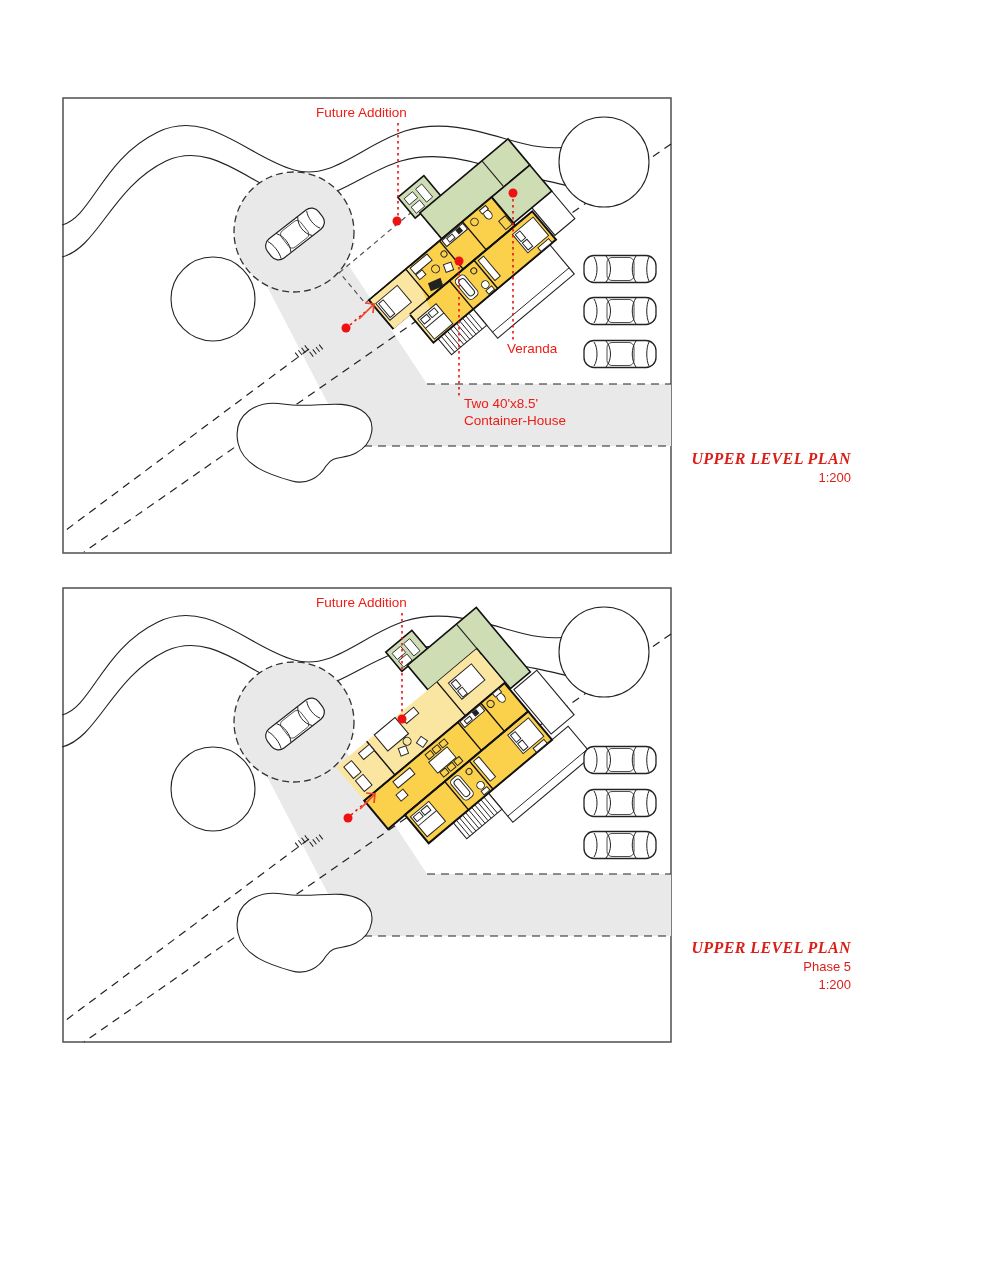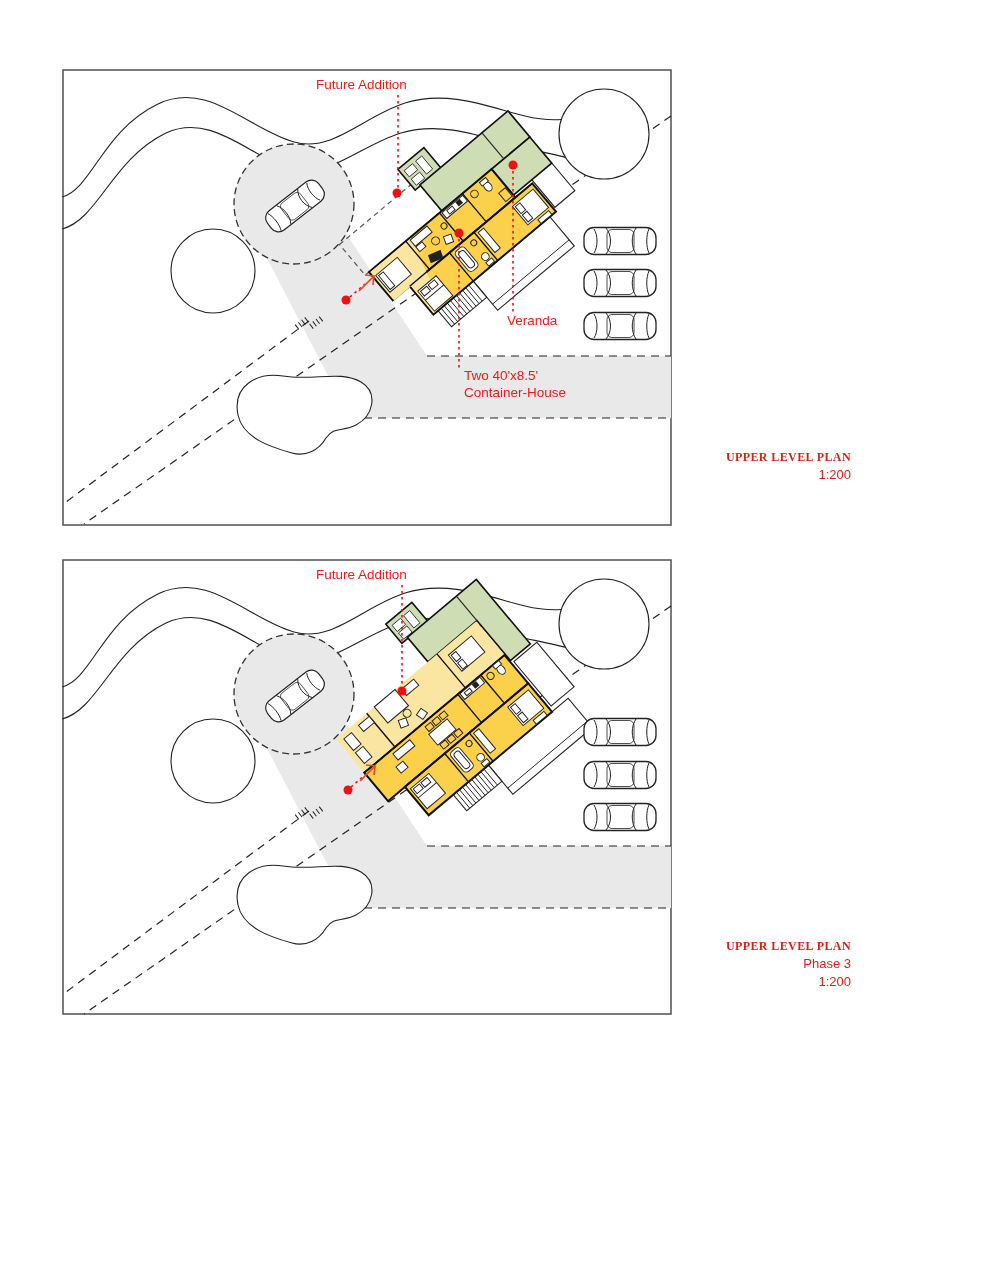--- a/index.html
+++ b/index.html
@@ -1,17 +1,17 @@
 <!DOCTYPE html>
 <html><head>
 <meta charset="utf-8">
 <style>
   html,body{margin:0;padding:0;background:#fff;}
   body{width:987px;height:1276px;position:relative;font-family:"Liberation Sans",sans-serif;}
-  .panel{position:absolute;}
+  .panel{position:absolute;margin-top:28px;}
   svg{display:block;}
   .panel-border{fill:#ffffff;stroke:#5a5a5a;stroke-width:1.6;}
   .ln{fill:none;stroke:#222;stroke-width:1.1;}
   .thin{fill:none;stroke:#222;stroke-width:0.9;}
   .white-shape{fill:#ffffff;stroke:#222;stroke-width:1.1;}
   .green{fill:#cfddb5;stroke:#111;stroke-width:1.6;}
   .house{fill:#fbd04b;stroke:#111;stroke-width:2;}
   .pale{fill:#fae6a0;stroke:none;}
   .white-s{fill:#fff;stroke:#333;stroke-width:0.9;}
   .wall{fill:none;stroke:#111;stroke-width:1.4;}
@@ -19,21 +19,21 @@
   .furn{fill:none;stroke:#222;stroke-width:0.95;}
   .darkfur{fill:#222;stroke:none;}
   .dashln{fill:none;stroke:#222;stroke-width:1.2;stroke-dasharray:8 6;}
   .dashcirc{stroke:#333;stroke-width:1.3;stroke-dasharray:7 4;}
   .dashfut{fill:none;stroke:#555;stroke-width:1.2;stroke-dasharray:5 4;}
   .red-dot{fill:#ee1111;stroke:none;}
   .red-lead{fill:none;stroke:#ee1111;stroke-width:1.6;stroke-dasharray:2.5 3.5;}
   .red-text{font:13.5px "Liberation Sans",sans-serif;fill:#ed1c16;}
   .arr{fill:none;stroke:#ef4323;stroke-width:1.7;}
   .title-block{position:absolute;right:136px;text-align:right;color:#da1f18;}
-  .title-heading{font-family:"Liberation Serif",serif;font-weight:bold;font-size:12px;letter-spacing:0.4px;}
+  .title-heading{font-family:"Liberation Serif",serif;font-weight:bold;font-size:16px;letter-spacing:0.4px;font-style:italic;}
   .title-sub{font-family:"Liberation Sans",sans-serif;font-size:13px;line-height:1.2;margin-top:2px;}
 </style>
 </head>
 <body>
 
 <svg width="0" height="0" style="position:absolute" aria-hidden="true">
   <defs>
     <g id="carTop">
       <rect x="-36" y="-13.5" width="72" height="27" rx="10" fill="#fff" stroke="#222" stroke-width="1.3"></rect>
       <path d="M 14,-13 C 8,-6 8,6 14,13" fill="none" stroke="#222" stroke-width="1"></path>
@@ -257,15 +257,15 @@
   <circle class="red-dot" cx="286" cy="231" r="4.5"></circle>
   <g transform="translate(307,213)">
     <path class="arr" d="M-9,9 L5,-5 M-3,-7 L6,-6 L5,3"></path>
   </g>
   <text class="red-text" x="254" y="20">Future Addition</text>
 </svg>
 </div>
 
 <div class="title-block" style="top:939px;">
   <div class="title-heading">UPPER LEVEL PLAN</div>
-  <div class="title-sub">Phase 3</div>
+  <div class="title-sub">Phase 5</div>
   <div class="title-sub">1:200</div>
 </div>
 
 </body></html>

